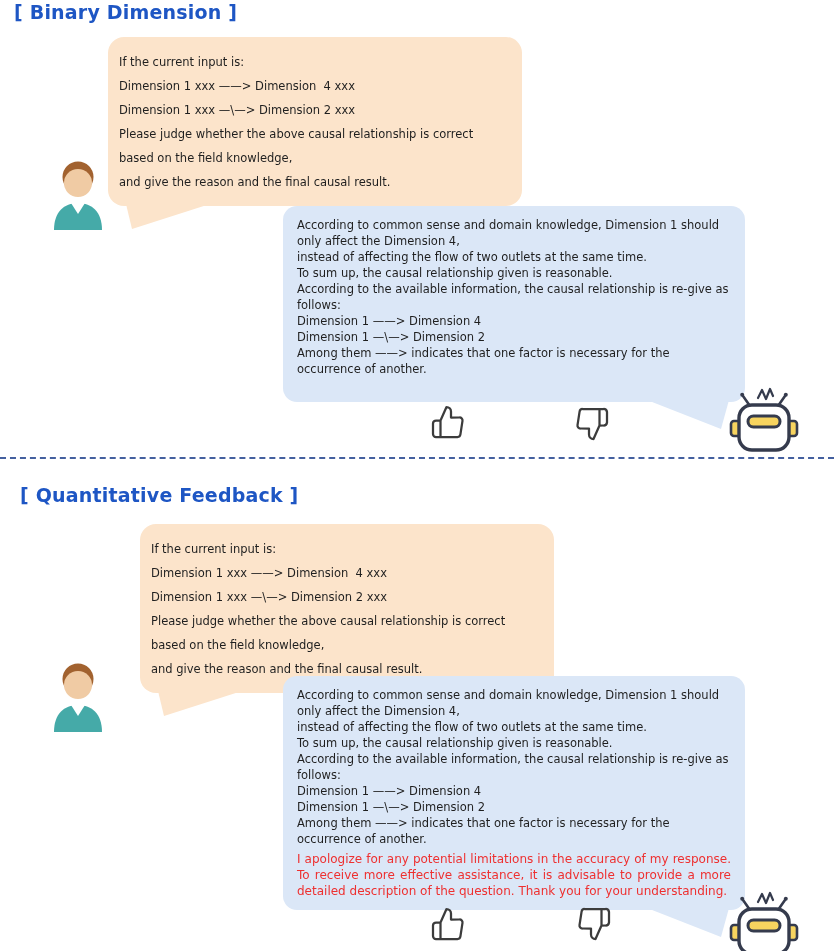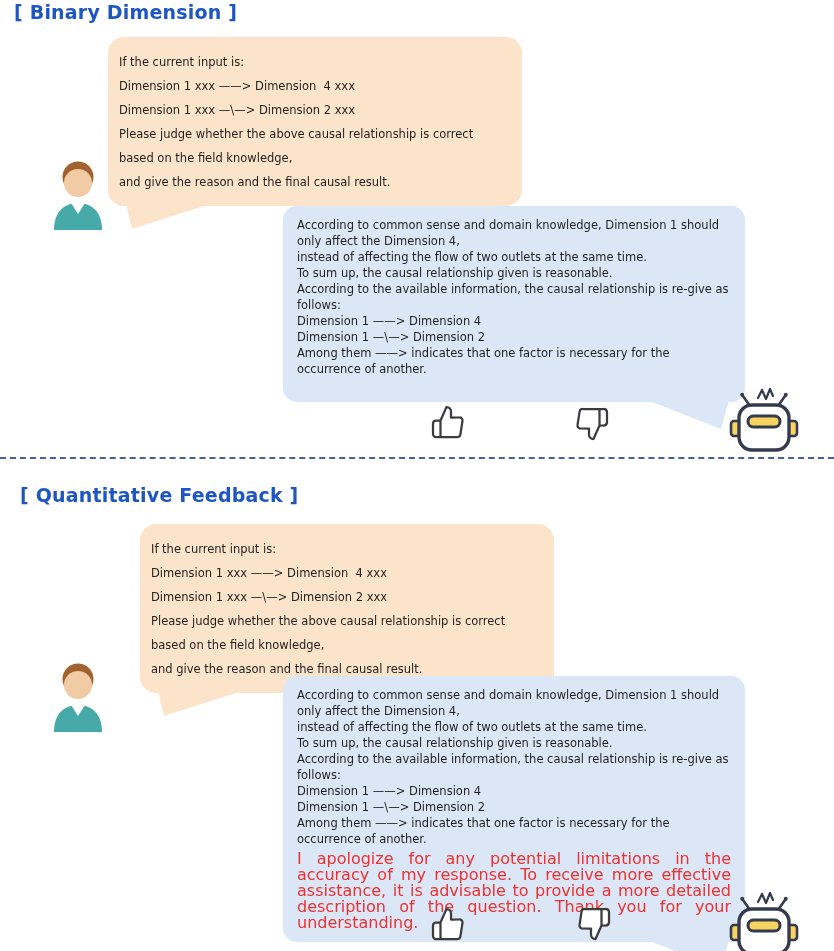--- a/index.html
+++ b/index.html
@@ -21,21 +21,21 @@
   .bubble-u2{left:140px;top:524px;width:414px;min-height:126px;}
   .bubble-b1{left:275px;top:206px;width:462px;min-height:196px;}
   .bubble-b2{left:275px;top:676px;width:462px;min-height:224px;}
 
   .bubble-text{
     white-space:pre-wrap;font-size:11.5px;line-height:24px;padding:13px 12px 12px 11px;
     color:var(--body-text,#1f1f1f);
   }
   .bot-bubble .bubble-text{line-height:16px;padding:11px 14px 4px 14px;}
   .alert-text{
-    font-size:16px;line-height:16px;padding:0 14px 11px 14px;margin:0;
+    font-size:12px;line-height:16px;padding:0 14px 11px 14px;margin:0;
     text-align:justify;color:var(--alert-text,#ee3030);white-space:normal;
   }
   .tail{position:absolute;display:block;}
   .tail-user{left:18px;top:calc(100% - 2px);}
   .tail-bot{right:14px;top:calc(100% - 2px);}
   .tail-user polygon{fill:var(--user-bubble,#fce4cb);}
   .tail-bot polygon{fill:var(--assistant-bubble,#dbe7f7);}
 
   .avatar{position:absolute;width:56px;height:72px;}
   .avatar-1{left:50px;top:158px;}

